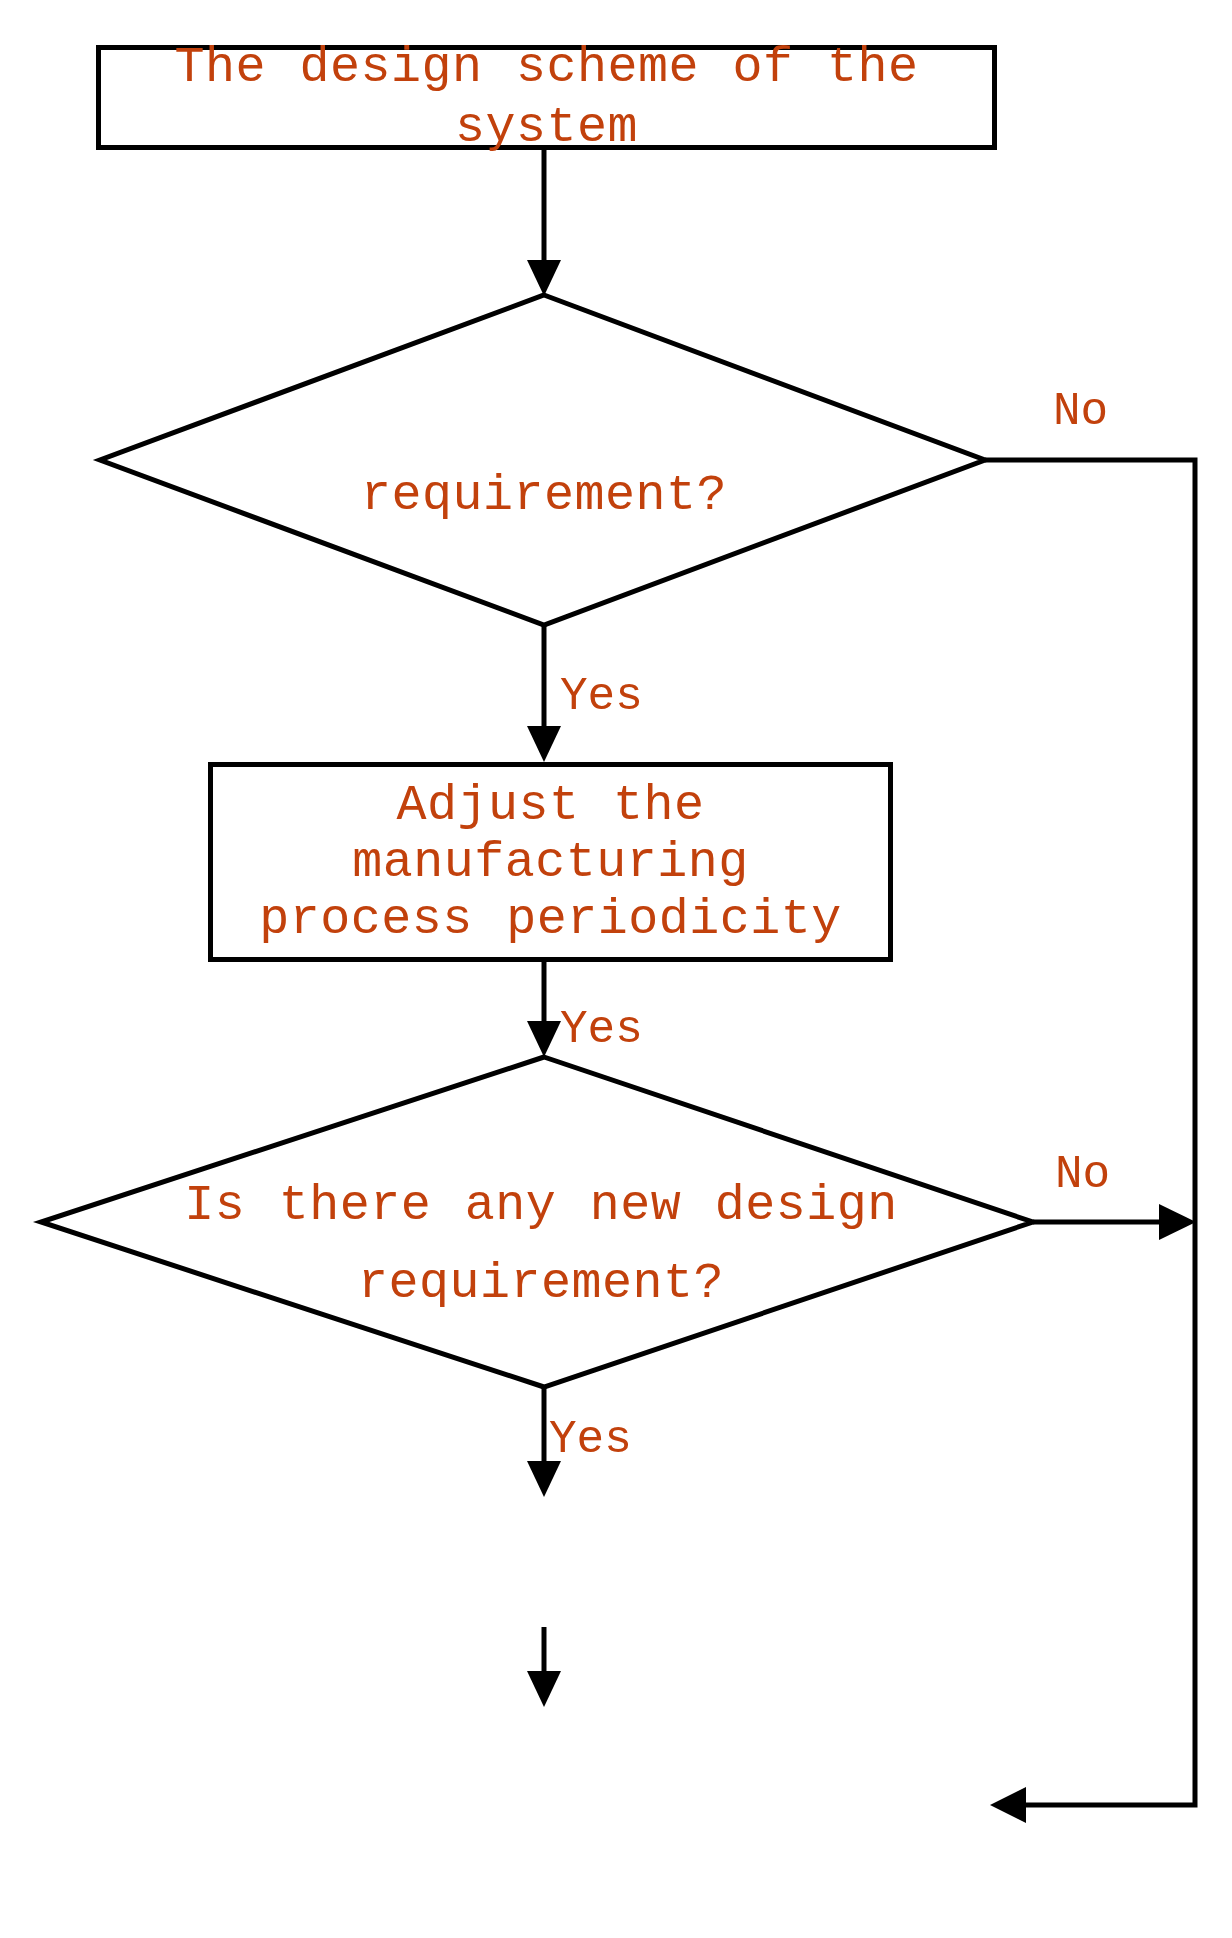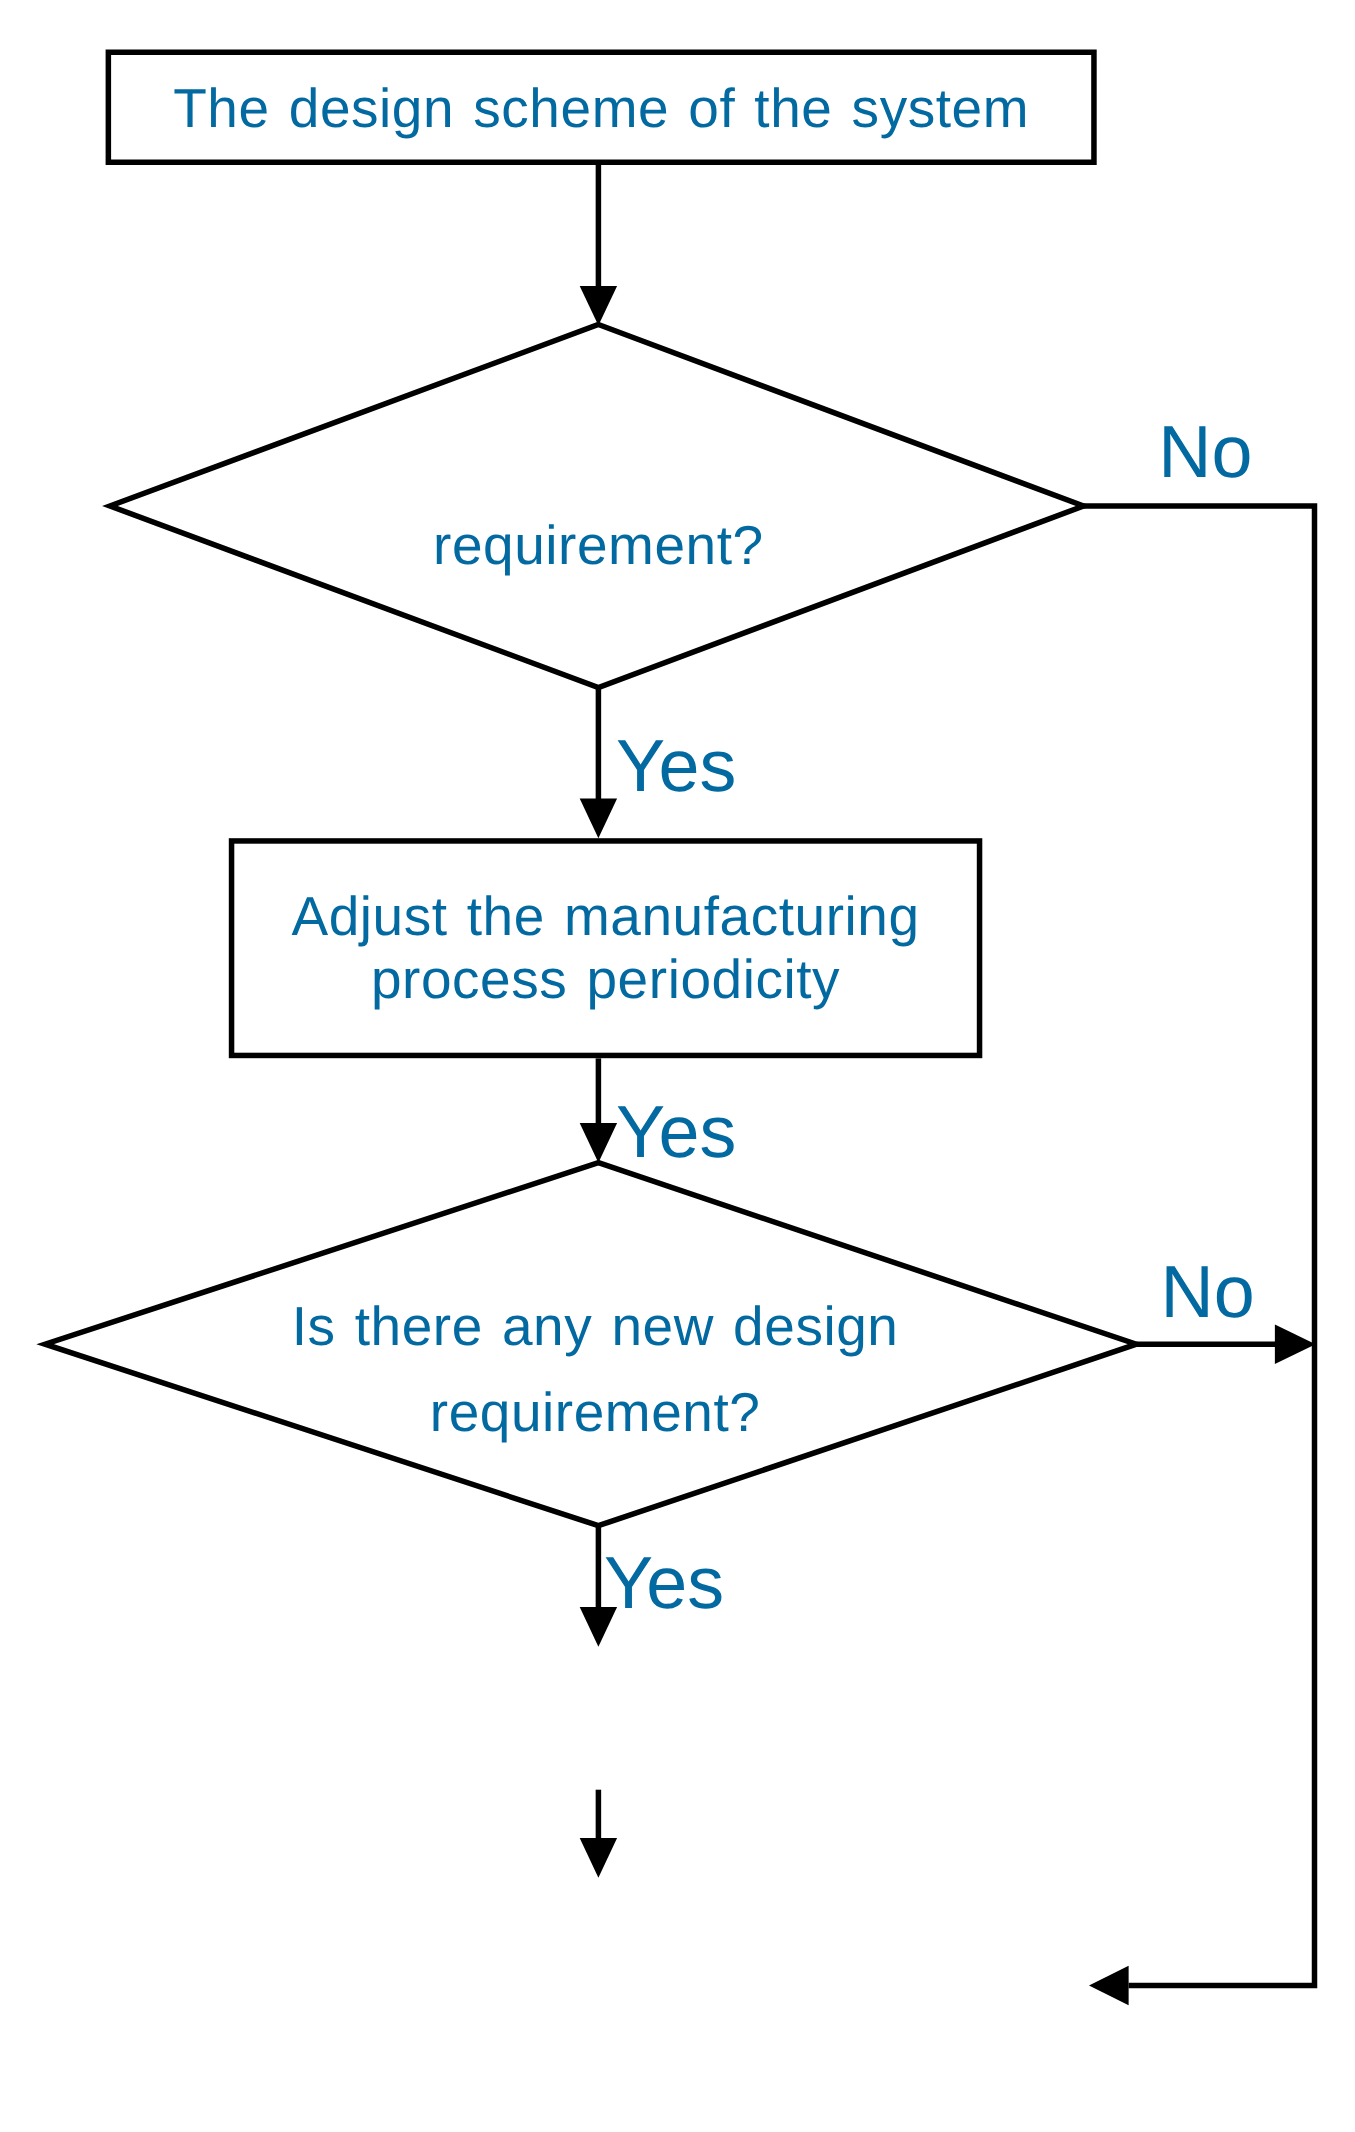--- a/index.html
+++ b/index.html
@@ -1,22 +1,22 @@
 <!DOCTYPE html>
 <html><head>
 <meta charset="utf-8">
 <style>
   html, body { margin: 0; padding: 0; background: #ffffff; }
   .canvas {
     position: relative;
     width: 1232px;
     height: 1938px;
     background: #ffffff;
-    font-family: Liberation Sans, sans-serif;
-    color: #0369a1;
+    font-family: Liberation Mono, monospace;
+    color: #c2410c;
     overflow: hidden;
   }
   .shapes {
     position: absolute;
     left: 0; top: 0;
     width: 1232px; height: 1938px;
   }
   .box {
     position: absolute;
     box-sizing: border-box;
@@ -43,21 +43,21 @@
     white-space: nowrap;
     font-size: 50px;
     letter-spacing: 0.01em;
     word-spacing: 0.06em;
   }
   .dtext span { display: block; }
   .d1text { left: 544px; top: 496px;  line-height: 64px; }
   .d2text { left: 541px; top: 1245px; line-height: 78px; }
   .edge-label {
     position: absolute;
-    font-size: 67px;
+    font-size: 46px;
     line-height: 50px;
     white-space: nowrap;
   }
   .yes1 { left: 560px;  top: 672px; }
   .yes2 { left: 560px;  top: 1005px; }
   .yes3 { left: 549px;  top: 1415px; }
   .no1  { left: 1053px; top: 387px; }
   .no2  { left: 1055px; top: 1150px; }
 </style>
 </head>

